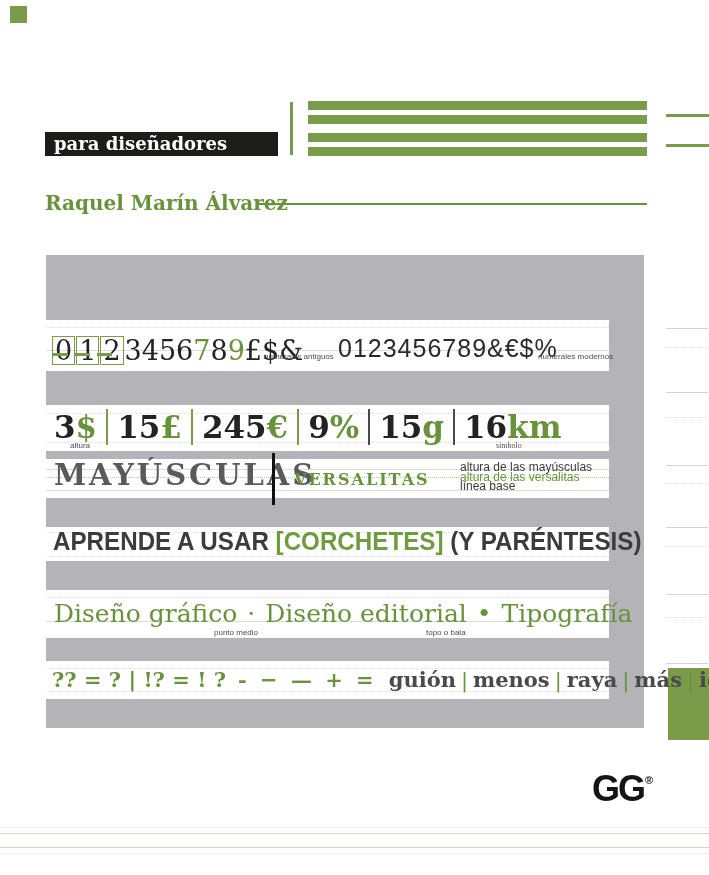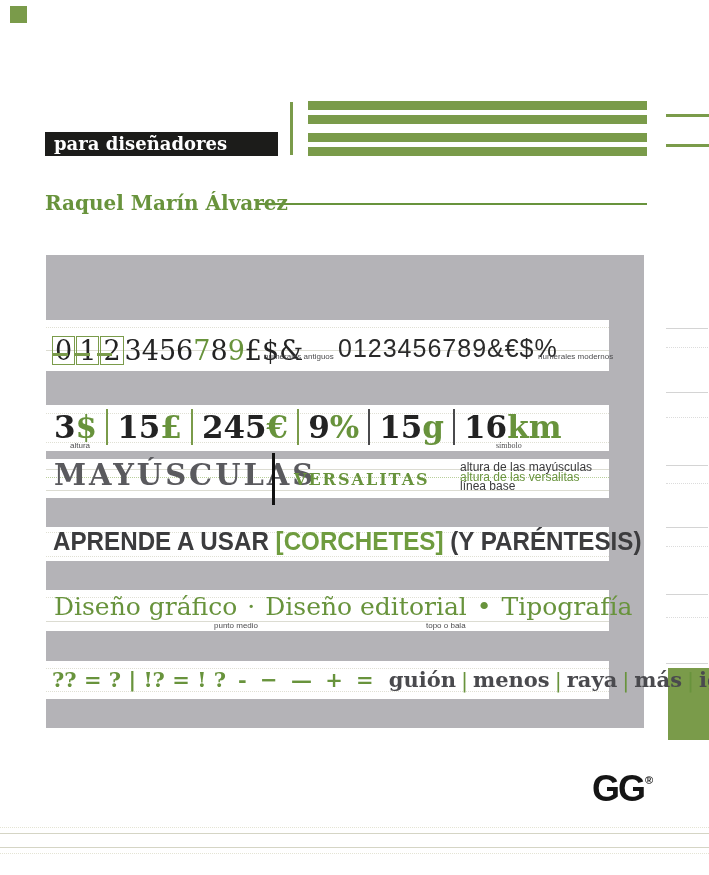--- a/index.html
+++ b/index.html
@@ -30,21 +30,21 @@
   
   .author{left:45px;top:191px;font-size:20px;font-weight:bold;color:var(--text-green);}
   .author-rule{left:258px;top:203px;width:389px;height:2px;background:var(--text-green);}
   
   .panel{left:46px;top:255px;width:598px;height:473px;background:var(--panel-gray);}
   .strip{left:46px;width:563px;background:#fff;overflow:visible;position:absolute;}
   .s1{top:320px;height:51px;}
   .s2{top:405px;height:46px;}
   .s3{top:459px;height:39px;}
   .s4{top:527px;height:34px;}
-  .s5{top:590px;height:41px;}
+  .s5{top:590px;height:48px;}
   .s6{top:661px;height:38px;}
   .gl{position:absolute;left:0;right:0;height:0;border-top:1px dotted #e0e0d4;}
   .gls{position:absolute;left:0;right:0;height:0;border-top:1px solid #dcdcd2;}
   .line{position:absolute;white-space:nowrap;z-index:2;}
   .slabel{position:absolute;font-family:"Liberation Sans",sans-serif;font-size:8px;
           color:#4c4c4e;z-index:2;white-space:nowrap;}
   
   .old-nums{left:6px;bottom:5px;font-size:27px;color:#232323;}
   .boxed{display:inline-block;border:1.5px solid var(--accent-green);padding:0 2px;margin-right:1px;line-height:1;}
   .gn{color:var(--text-green);}

